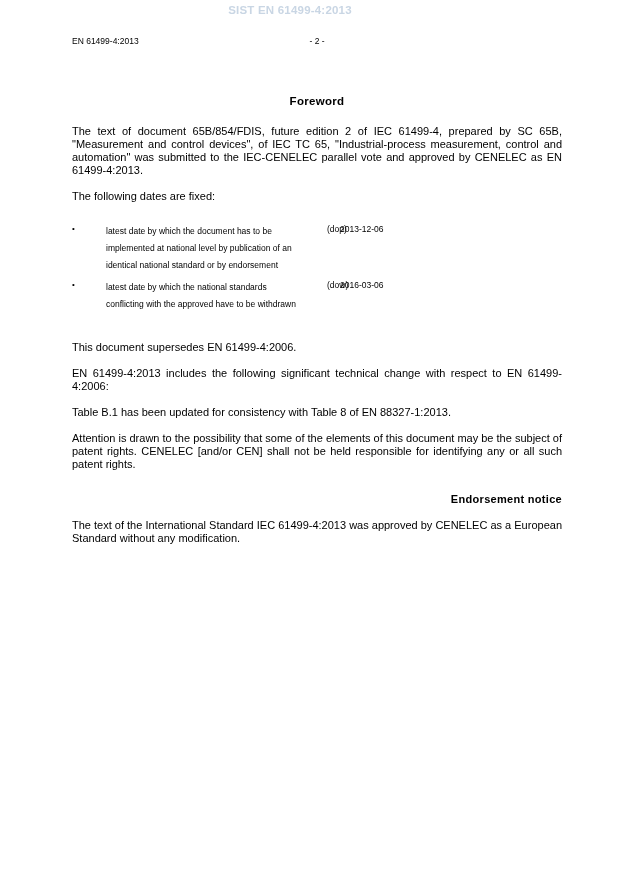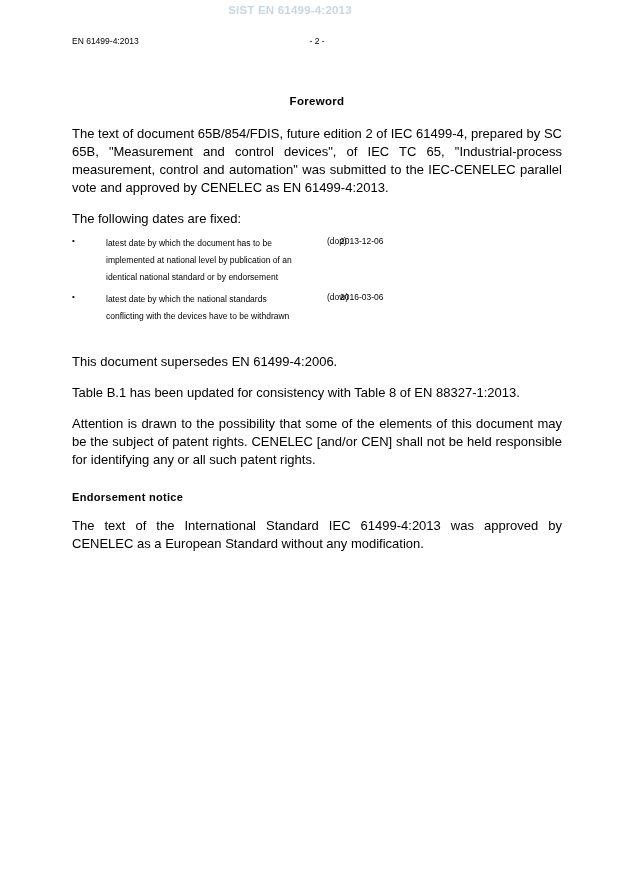--- a/index.html
+++ b/index.html
@@ -61,32 +61,32 @@
   h1.section-title {
     font-size: 11.5px;
     font-weight: bold;
     text-align: center;
     margin: 0 0 18px 0;
     letter-spacing: 0.3px;
   }
   h2.section-title {
     font-size: 11px;
     font-weight: bold;
-    text-align: left;
+    text-align: right;
     margin: 22px 0 14px 0;
     letter-spacing: 0.3px;
   }
   p.para {
-    font-size: 13px;
-    line-height: 18px;
+    font-size: 11px;
+    line-height: 13px;
     text-align: justify;
     margin: 0 0 13px 0;
   }
   p.para.tight {
-    margin-bottom: 7px;
+    margin-bottom: 20px;
   }
   .bullet-list {
     margin: 2px 0 10px 0;
     padding: 0;
     list-style: none;
   }
   .bullet-item {
     position: relative;
     margin: 0 0 6px 0;
     min-height: 12px;
@@ -148,30 +148,31 @@
 
     <ul class="bullet-list">
       <li class="bullet-item h4">
         <span class="bullet-dot">•</span>
         <span class="bullet-text">latest date by which the document has to be implemented at national level by publication of an identical national standard or by endorsement</span>
         <span class="bullet-code">(dop)</span>
         <span class="bullet-date">2013-12-06</span>
       </li>
       <li class="bullet-item h3">
         <span class="bullet-dot">•</span>
-        <span class="bullet-text">latest date by which the national standards conflicting with the devices have to be withdrawn</span>
+        <span class="bullet-text">latest date by which the national standards conflicting with the approved have to be withdrawn</span>
         <span class="bullet-code">(dow)</span>
         <span class="bullet-date">2016-03-06</span>
       </li>
     </ul>
 
     <div class="spacer-lg"></div>
 
     <p class="para">This document supersedes EN 61499-4:2006.</p>
 
+    <p class="para">EN 61499-4:2013 includes the following significant technical change with respect to EN 61499-4:2006:</p>
 
     <p class="para">Table B.1 has been updated for consistency with Table 8 of EN 88327-1:2013.</p>
 
     <p class="para">Attention is drawn to the possibility that some of the elements of this document may be the subject of patent rights. CENELEC [and/or CEN] shall not be held responsible for identifying any or all such patent rights.</p>
 
     <h2 class="section-title">Endorsement notice</h2>
 
     <p class="para">The text of the International Standard IEC 61499-4:2013 was approved by CENELEC as a European Standard without any modification.</p>
 
   </div>

